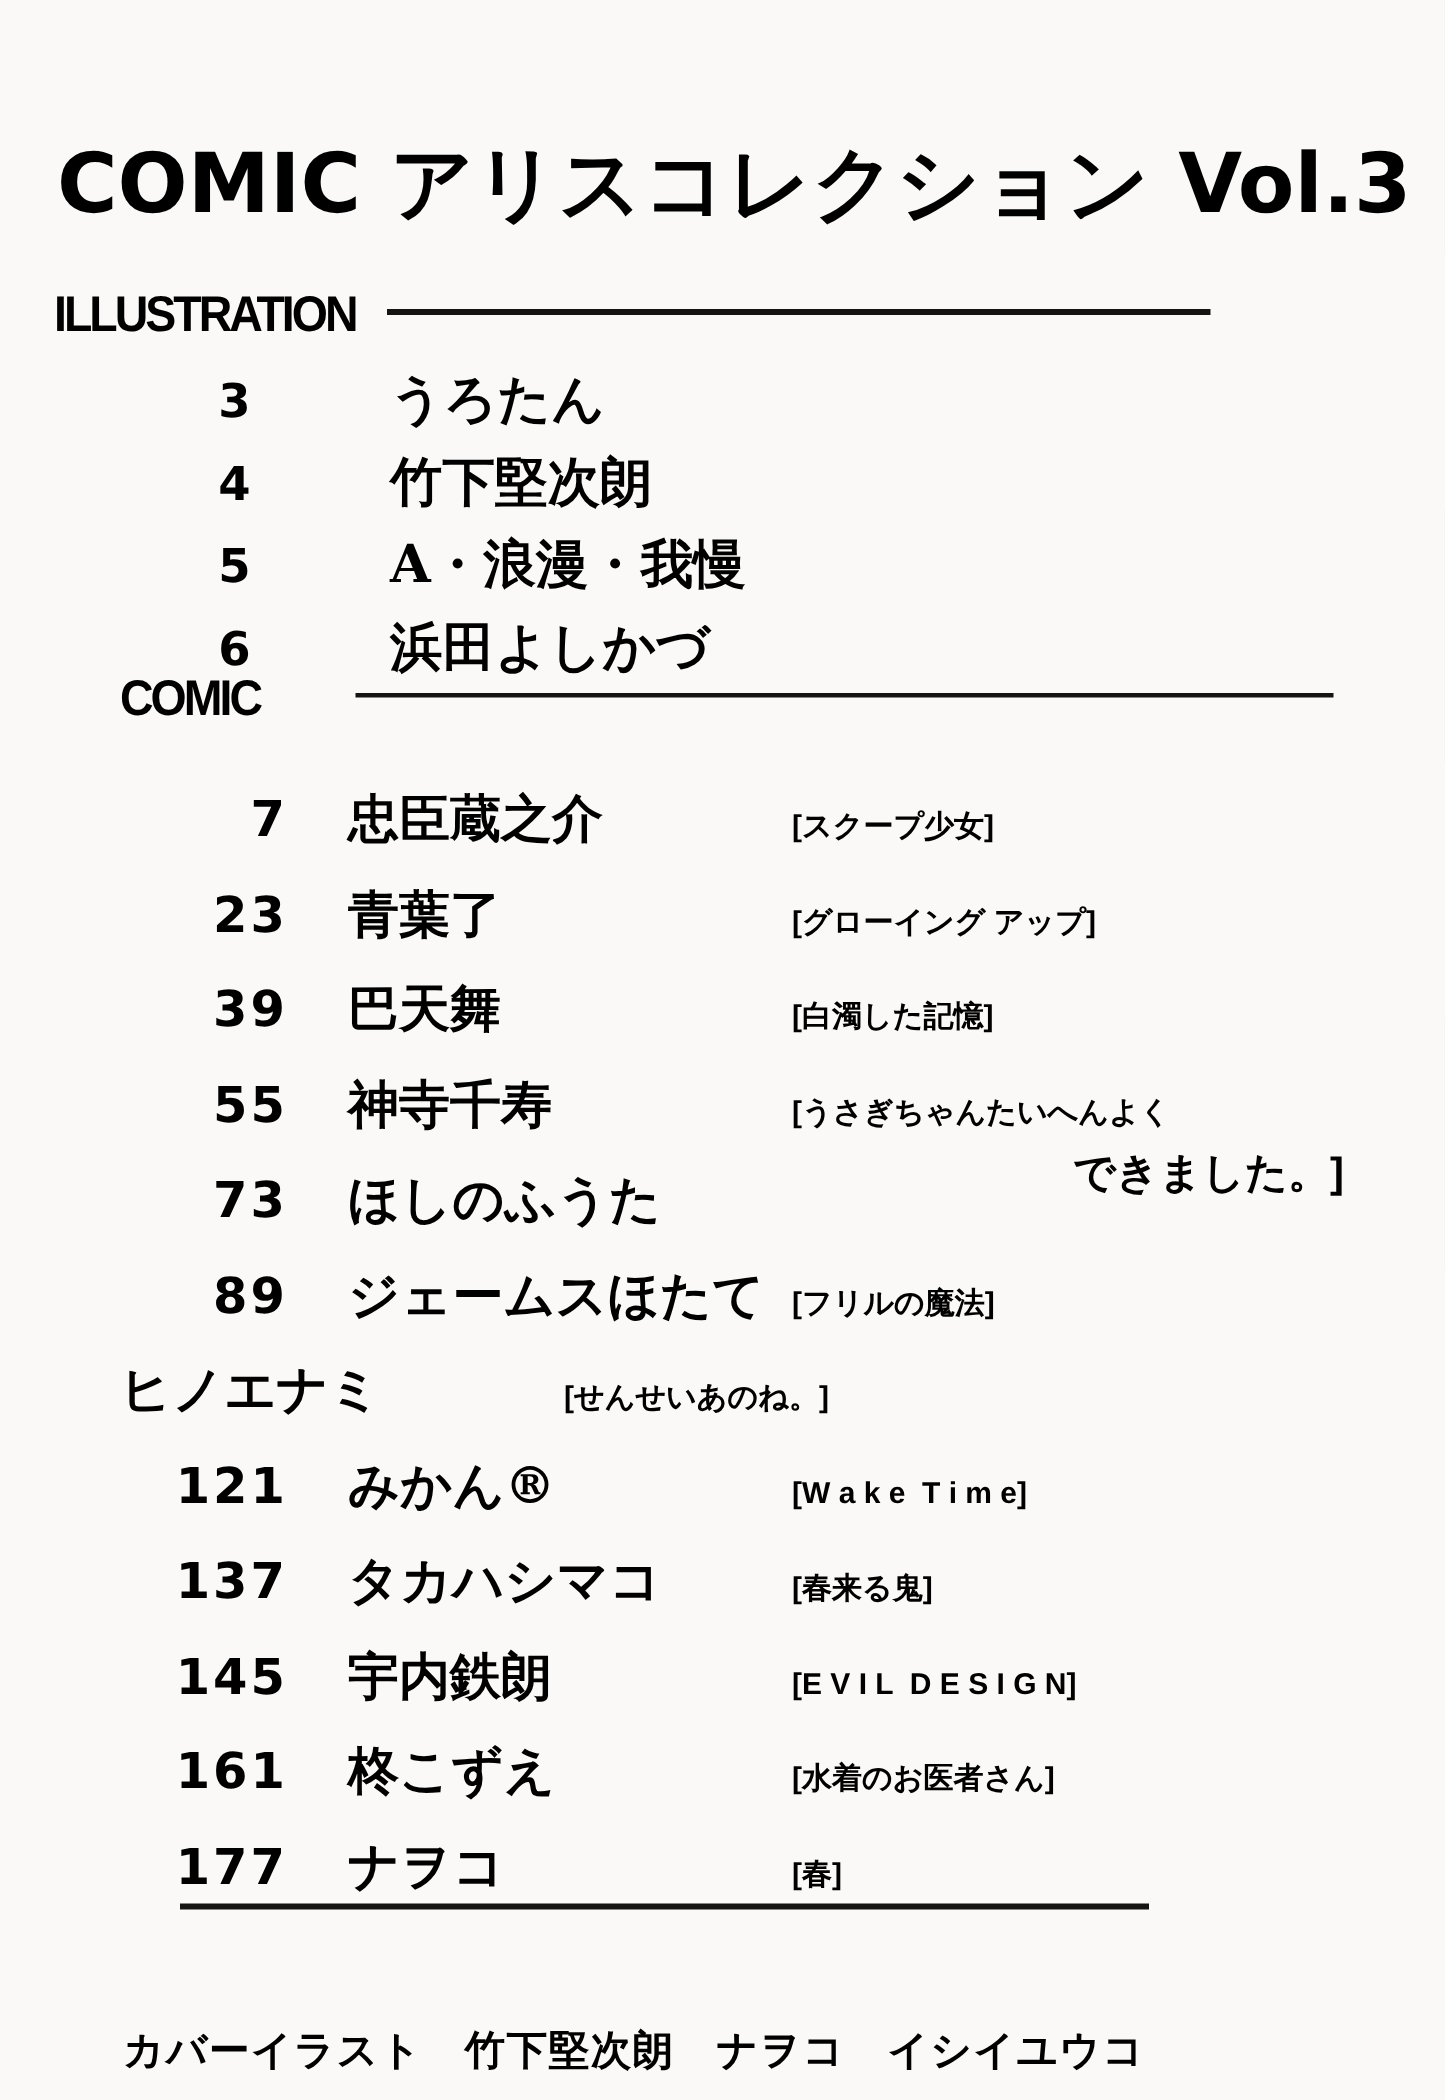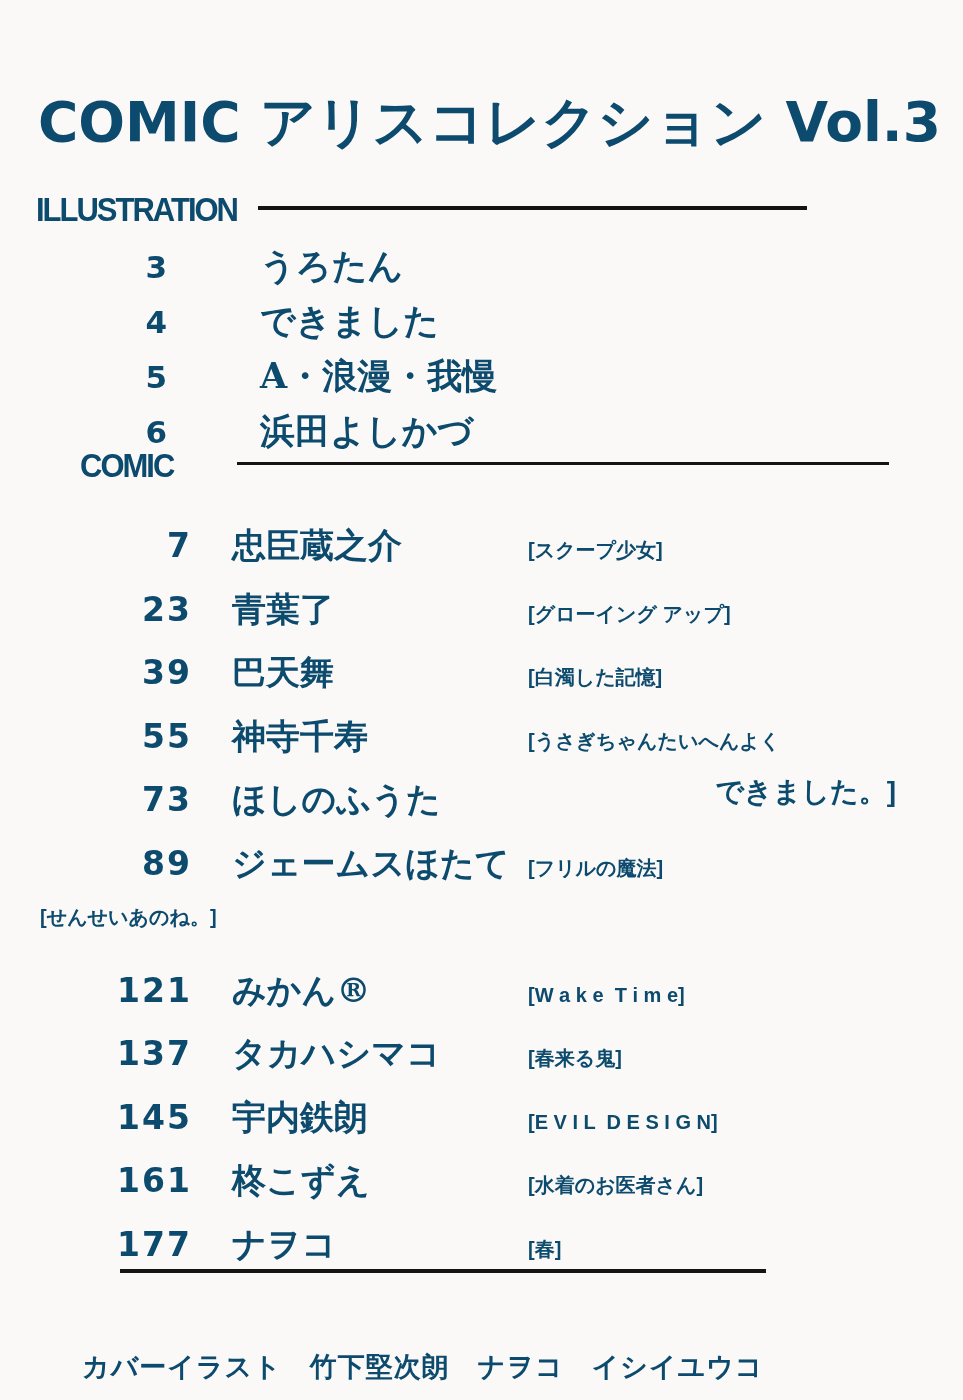--- a/index.html
+++ b/index.html
@@ -5,21 +5,21 @@
   html, body { margin: 0; padding: 0; }
   body {
     width: 963px; height: 1400px;
     background: #e9e8e6;
     font-family: "Liberation Sans", sans-serif;
   }
   .page {
     position: relative;
     width: 963px; height: 1400px;
     background: #faf9f7;
-    color: #0c4a6e;
+    color: #000000;
     overflow: hidden;
   }
 
   
   .book-title {
     position: absolute; left: 38px; top: 86px; margin: 0;
     font-family: "DejaVu Sans", sans-serif;
     font-weight: bold; font-size: 55px; letter-spacing: 0px;
     white-space: nowrap;
   }
@@ -70,21 +70,21 @@
     white-space: nowrap; overflow: visible;
   }
   .ctitle-block { width: 368px; }
   .ctitle {
     font-family: "Liberation Sans", sans-serif;
     font-size: 20px; font-weight: bold; white-space: pre;
   }
   .ctitle2 {
     font-family: "Liberation Sans", sans-serif;
     font-size: 28px; font-weight: bold;
-    text-align: right; margin-top: 18px; white-space: pre;
+    text-align: right; margin-top: 8px; white-space: pre;
   }
 
   
   .bottom-rule {
     position: absolute; left: 120px; top: 1269px;
     width: 646px; height: 4px; background: #151413;
   }
   .footer {
     position: absolute; left: 82px; top: 1285px;
     font-family: "Liberation Sans", sans-serif;
@@ -106,21 +106,21 @@
 
   <div class="illust-list">
 
       <div class="irow">
         <span class="inum">3</span>
         <span class="iartist">うろたん</span>
       </div>
 
       <div class="irow">
         <span class="inum">4</span>
-        <span class="iartist">できました</span>
+        <span class="iartist">竹下堅次朗</span>
       </div>
 
       <div class="irow">
         <span class="inum">5</span>
         <span class="iartist">A・浪漫・我慢</span>
       </div>
 
       <div class="irow">
         <span class="inum">6</span>
         <span class="iartist">浜田よしかづ</span>
@@ -179,20 +179,21 @@
       <div class="crow">
         <span class="cnum">89</span>
         <span class="cartist">ジェームスほたて</span>
         <span class="ctitle-block">
           <span class="ctitle">[フリルの魔法]</span>
           
         </span>
       </div>
 
       <div class="crow">
+        <span class="cartist">ヒノエナミ</span>
         <span class="ctitle-block">
           <span class="ctitle">[せんせいあのね。]</span>
           
         </span>
       </div>
 
       <div class="crow">
         <span class="cnum">121</span>
         <span class="cartist">みかん®</span>
         <span class="ctitle-block">

